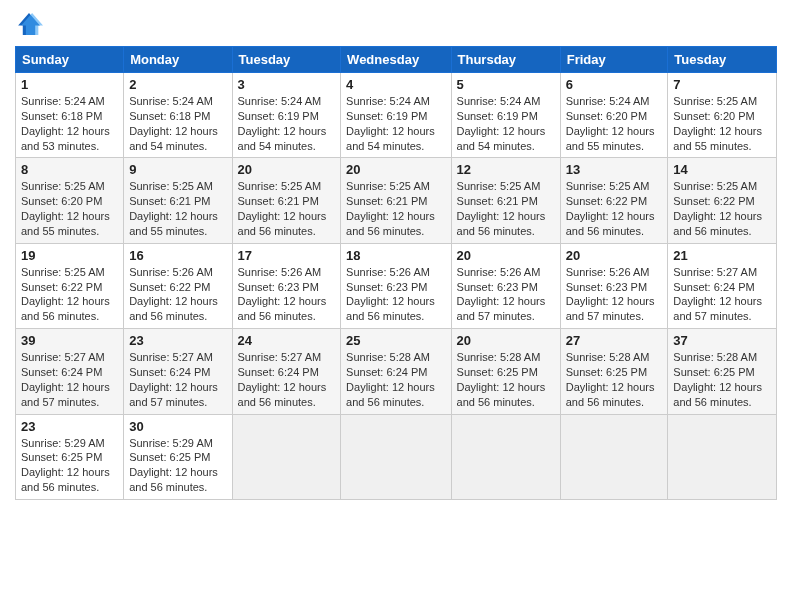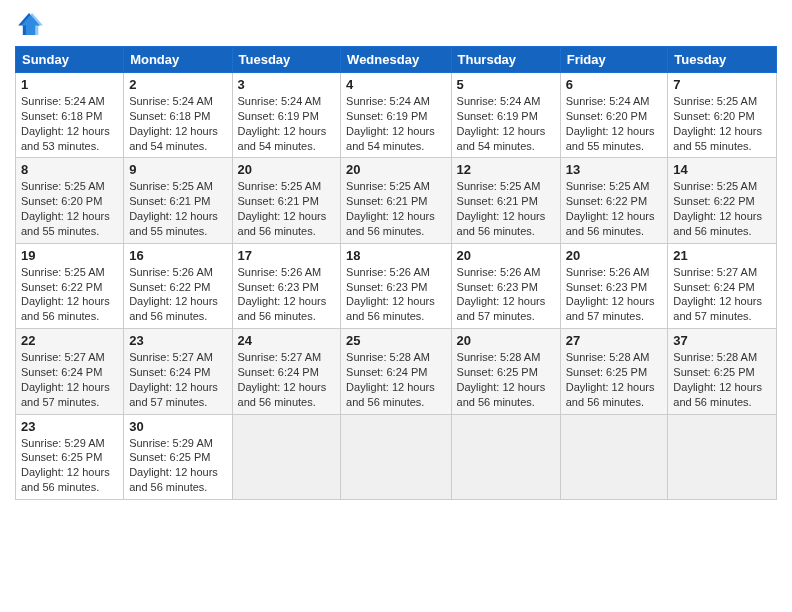--- a/index.html
+++ b/index.html
@@ -276,21 +276,21 @@
           <td>
             <span class="day-num">21</span>
             <div class="cell-text" style="white-space: pre-line;">Sunrise: 5:27 AM
 Sunset: 6:24 PM
 Daylight: 12 hours
 and 57 minutes.</div>
           </td>
         </tr>
         <tr>
           <td>
-            <span class="day-num">22</span>
+            <span class="day-num">39</span>
             <div class="cell-text" style="white-space: pre-line;">Sunrise: 5:27 AM
 Sunset: 6:24 PM
 Daylight: 12 hours
 and 57 minutes.</div>
           </td>
           <td>
             <span class="day-num">23</span>
             <div class="cell-text" style="white-space: pre-line;">Sunrise: 5:27 AM
 Sunset: 6:24 PM
 Daylight: 12 hours

